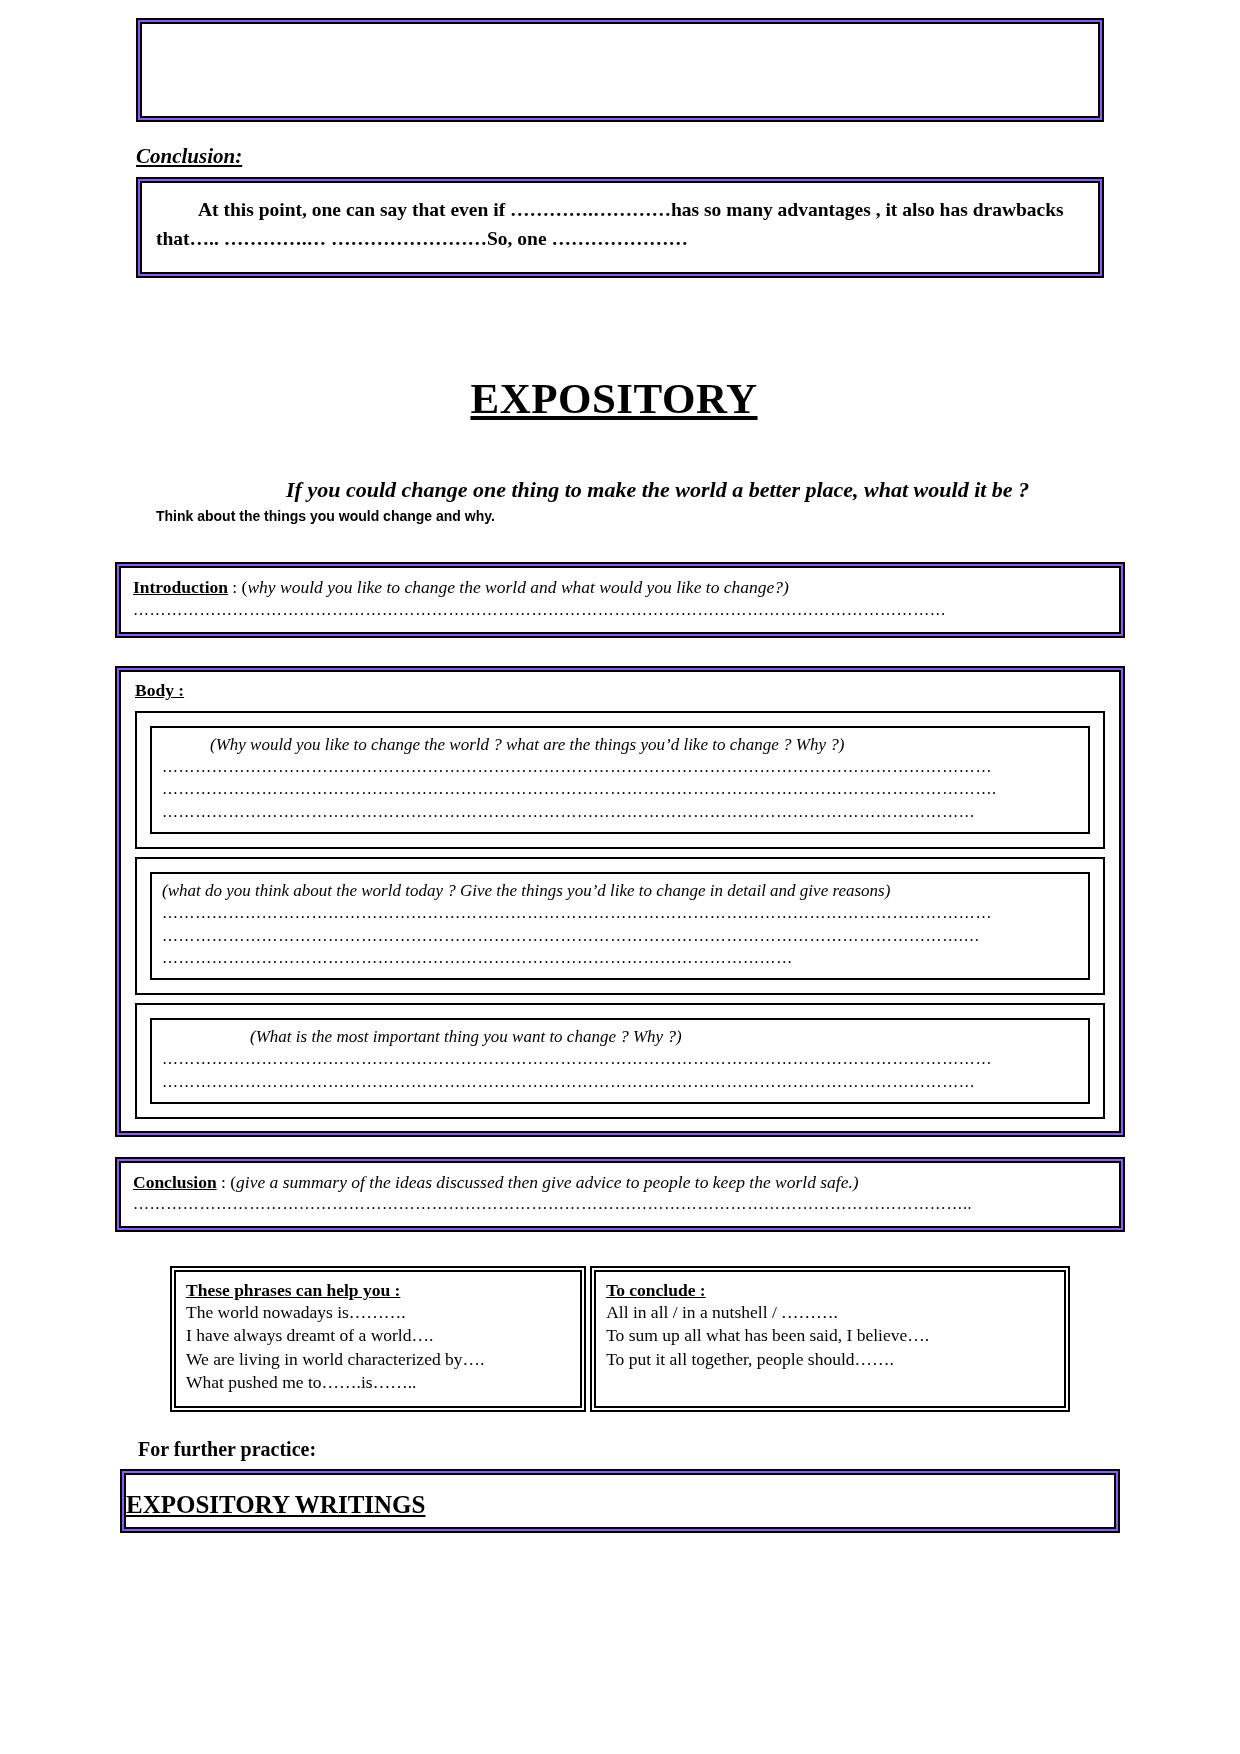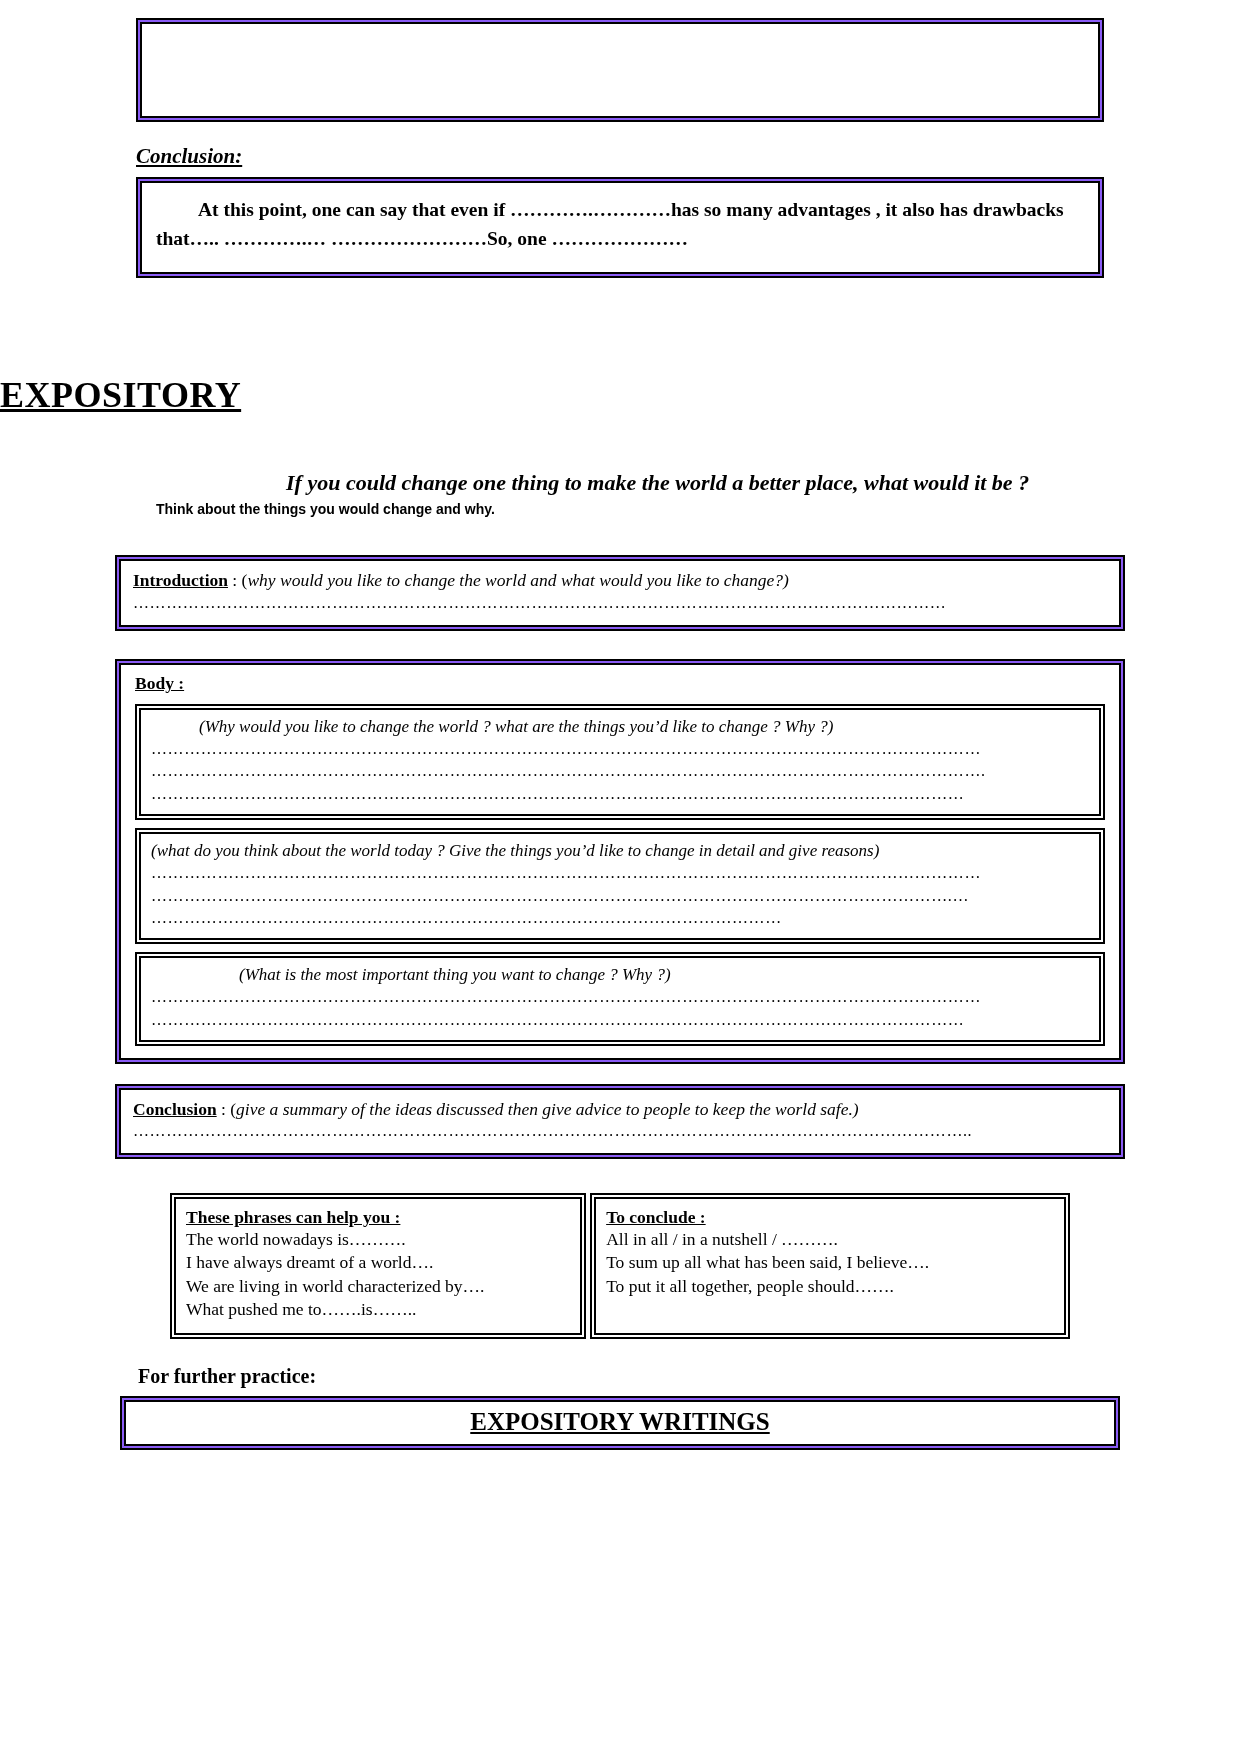--- a/index.html
+++ b/index.html
@@ -56,22 +56,23 @@
     min-height: 76px;
   }
   .conc-text {
     font-weight: bold;
     font-size: 19.5px;
     line-height: 1.5;
     text-indent: 42px;
   }
 
   .doc-title {
-    font-weight: bold;
-    font-size: 36px;
+    text-align: center;
+    font-weight: bold;
+    font-size: 43px;
     text-decoration: underline;
     margin: 96px 12px 0 0;
     letter-spacing: 0.5px;
   }
 
   .prompt {
     margin: 52px 0 0 0;
     padding: 0 120px 0 136px;
   }
   .prompt .p1 {
@@ -121,21 +122,21 @@
   }
   .dots.d1 { width: 100%; }
 
   .body-outer { padding: 4px; }
   .body-label-row {
     padding: 4px 0 4px 10px;
   }
   .subbox {
     border: 2px solid #000;
     margin: 6px 10px 8px 10px;
-    padding: 2px;
+    padding: 13px;
     box-sizing: border-box;
   }
   .subbox-in {
     border: 2px solid #000;
     padding: 6px 10px 8px 10px;
     box-sizing: border-box;
   }
   .q {
     font-style: italic;
     font-size: 17px;
@@ -179,22 +180,22 @@
     font-weight: bold;
     font-size: 20px;
     margin: 26px 0 8px 138px;
   }
 
   .footer-box {
     width: 1000px;
     margin: 0 auto;
   }
   .footer-box .frame-inner {
-    padding: 6px 0 8px 0;
-    text-align: center;
+    padding: 16px 0 8px 0;
+    text-align: left;
   }
   .footer-title {
     font-weight: bold;
     font-size: 25px;
     text-decoration: underline;
   }
 </style>
 </head>
 <body>
 

